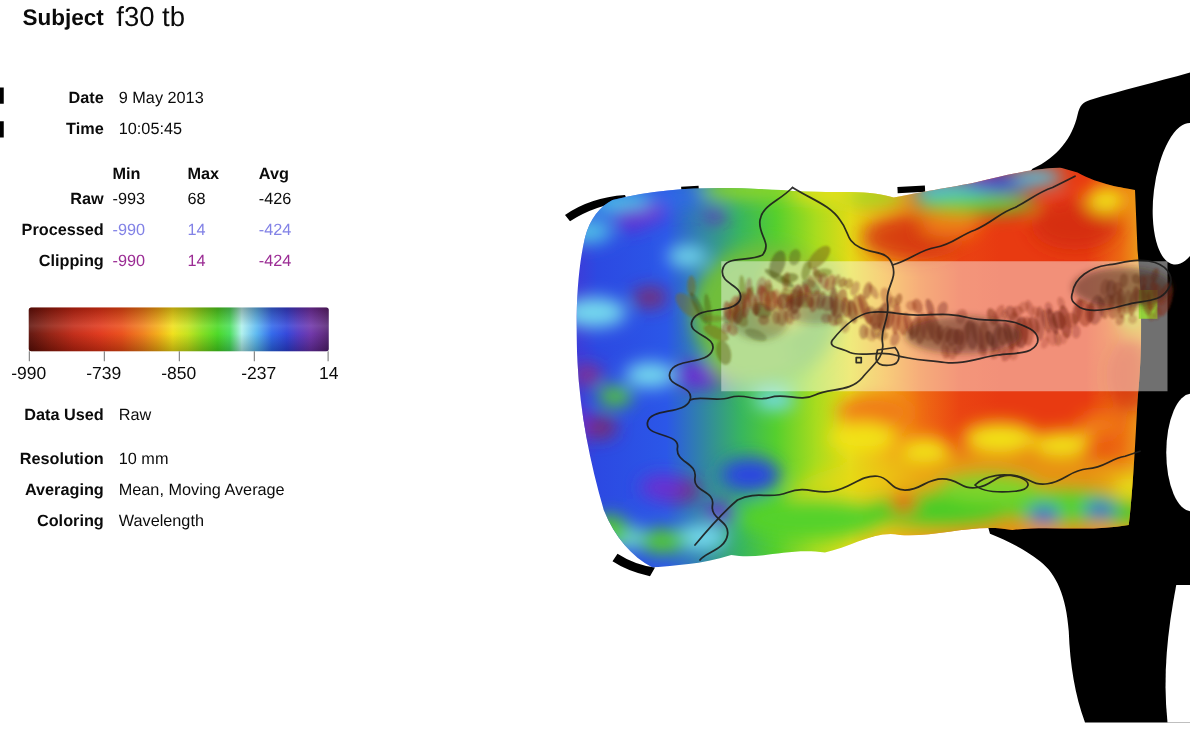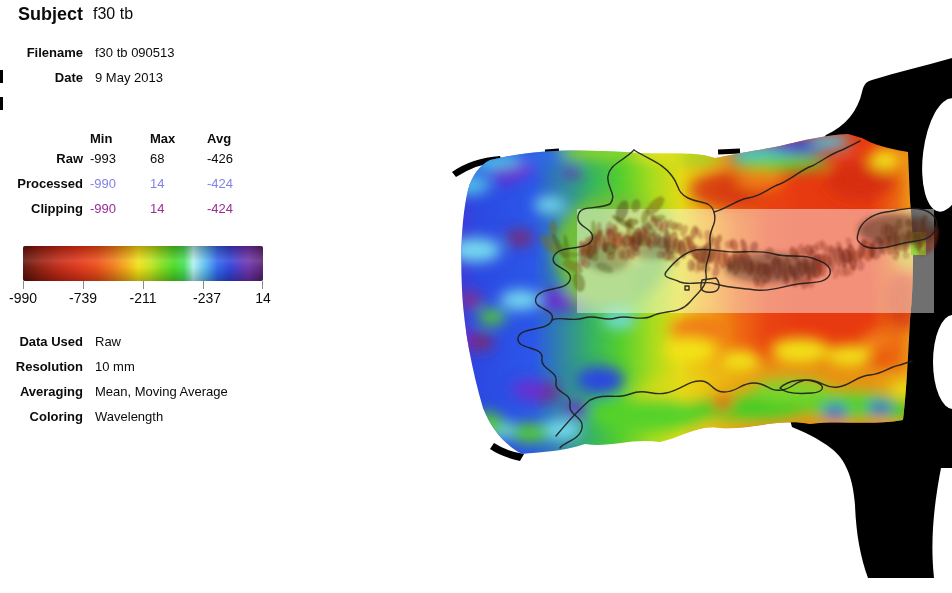--- a/index.html
+++ b/index.html
@@ -4,37 +4,37 @@
 <style>
   html,body{margin:0;padding:0;background:#ffffff;}
   body{width:952px;height:593px;position:relative;overflow:hidden;
        font-family:"Liberation Sans","DejaVu Sans",sans-serif;color:#0b0b0b;}
   .left-panel{position:absolute;left:0;top:0;width:310px;height:459px;text-decoration:underline;}
   .prow{position:absolute;left:0;width:310px;height:20px;font-size:13px;line-height:16px;}
   .lbl{position:absolute;left:0;width:83px;text-align:right;font-weight:bold;}
   .val{position:absolute;left:95px;white-space:nowrap;}
   .subject-row{top:6px;}
   .subject-row .lbl{font-size:18px;width:83px;}
-  .subject-row .val{font-size:16px;left:93px;}
+  .subject-row .val{font-size:22px;left:93px;}
   .r-filename{top:45px;} .r-date{top:70px;padding-left:48px;} .r-time{top:95px;}
   .stats-head{top:131px;font-weight:bold;}
   .r-raw{top:151px;} .r-processed{top:176px;} .r-clipping{top:201px;}
   .c-min{position:absolute;left:90px;} .c-max{position:absolute;left:150px;} .c-avg{position:absolute;left:207px;}
   .colorbar-wrap{position:absolute;left:23px;top:246px;width:240px;height:64px;}
   .colorbar{position:absolute;left:0;top:0;width:240px;height:35px;border-radius:2px;
     background:linear-gradient(to right,
       #5c0e07 0%, #8f1a0b 7%, #c02410 15%, #e03214 24%, #ea4912 31%,
       #ef7b14 38%, #f3a90f 43%, #f0df12 48%, #c2e215 53%, #7ddc18 58%,
       #44d81e 63%, #43dd55 67%, #aef0ec 71%, #55b5f0 76%, #2a63ea 81%,
       #2b3fd9 86%, #4f33c0 90%, #6a2fa8 94%, #5c2482 98%, #4e1f6e 100%);}
   .colorbar::after{content:"";position:absolute;inset:0;border-radius:2px;
     background:linear-gradient(to bottom, rgba(40,0,0,.28), rgba(255,255,255,.14) 42%, rgba(255,255,255,.05) 60%, rgba(0,0,0,.25));}
   .tick{position:absolute;top:35px;width:1px;height:8px;background:#8a8a8a;}
   .tick-label{position:absolute;top:44px;transform:translateX(-50%);font-size:14px;white-space:nowrap;}
-  .r-dataused{top:334px;} .r-resolution{top:359px;} .r-averaging{top:384px;} .r-coloring{top:409px;}
+  .r-dataused{top:324px;} .r-resolution{top:359px;} .r-averaging{top:384px;} .r-coloring{top:409px;}
   .edge-mark{position:absolute;left:0;width:3px;height:13px;background:#000;}
   #map{position:absolute;left:0;top:0;}
 </style>
 </head>
 <body>
 
 <svg id="map" width="952" height="593" viewBox="0 0 952 593">
   <defs>
     <clipPath id="mapClip">
       <path d="M 490,160 C 540,148 580,150 625,152 C 665,156 690,150 715,158
@@ -366,27 +366,27 @@
   </g>
 </svg>
 
 <div class="left-panel">
 
   <div class="prow subject-row">
     <span class="lbl">Subject</span>
     <span class="val">f30 tb</span>
   </div>
 
-  <div class="prow r-filename">
-    <span class="lbl">Filename</span>
-    <span class="val">f30 tb 090513</span>
-  </div>
   <div class="prow r-date">
     <span class="lbl">Date</span>
     <span class="val">9 May 2013</span>
+  </div>
+  <div class="prow r-time">
+    <span class="lbl">Time</span>
+    <span class="val">10:05:45</span>
   </div>
 
   <div class="prow stats-head">
     <span class="c-min">Min</span>
     <span class="c-max">Max</span>
     <span class="c-avg">Avg</span>
   </div>
   <div class="prow r-raw">
     <span class="lbl">Raw</span>
     <span class="c-min" style="color: rgb(11, 11, 11);">-993</span>
@@ -408,21 +408,21 @@
 
   <div class="colorbar-wrap">
     <div class="colorbar"></div>
     <div class="tick" style="left:0px"></div>
     <div class="tick" style="left:60px"></div>
     <div class="tick" style="left:120px"></div>
     <div class="tick" style="left:180px"></div>
     <div class="tick" style="left:239px"></div>
     <span class="tick-label" style="left:0px">-990</span>
     <span class="tick-label" style="left:60px">-739</span>
-    <span class="tick-label" style="left:120px">-211</span>
+    <span class="tick-label" style="left:120px">-850</span>
     <span class="tick-label" style="left:184px">-237</span>
     <span class="tick-label" style="left:240px">14</span>
   </div>
 
   <div class="prow r-dataused">
     <span class="lbl">Data Used</span>
     <span class="val">Raw</span>
   </div>
   <div class="prow r-resolution">
     <span class="lbl">Resolution</span>

